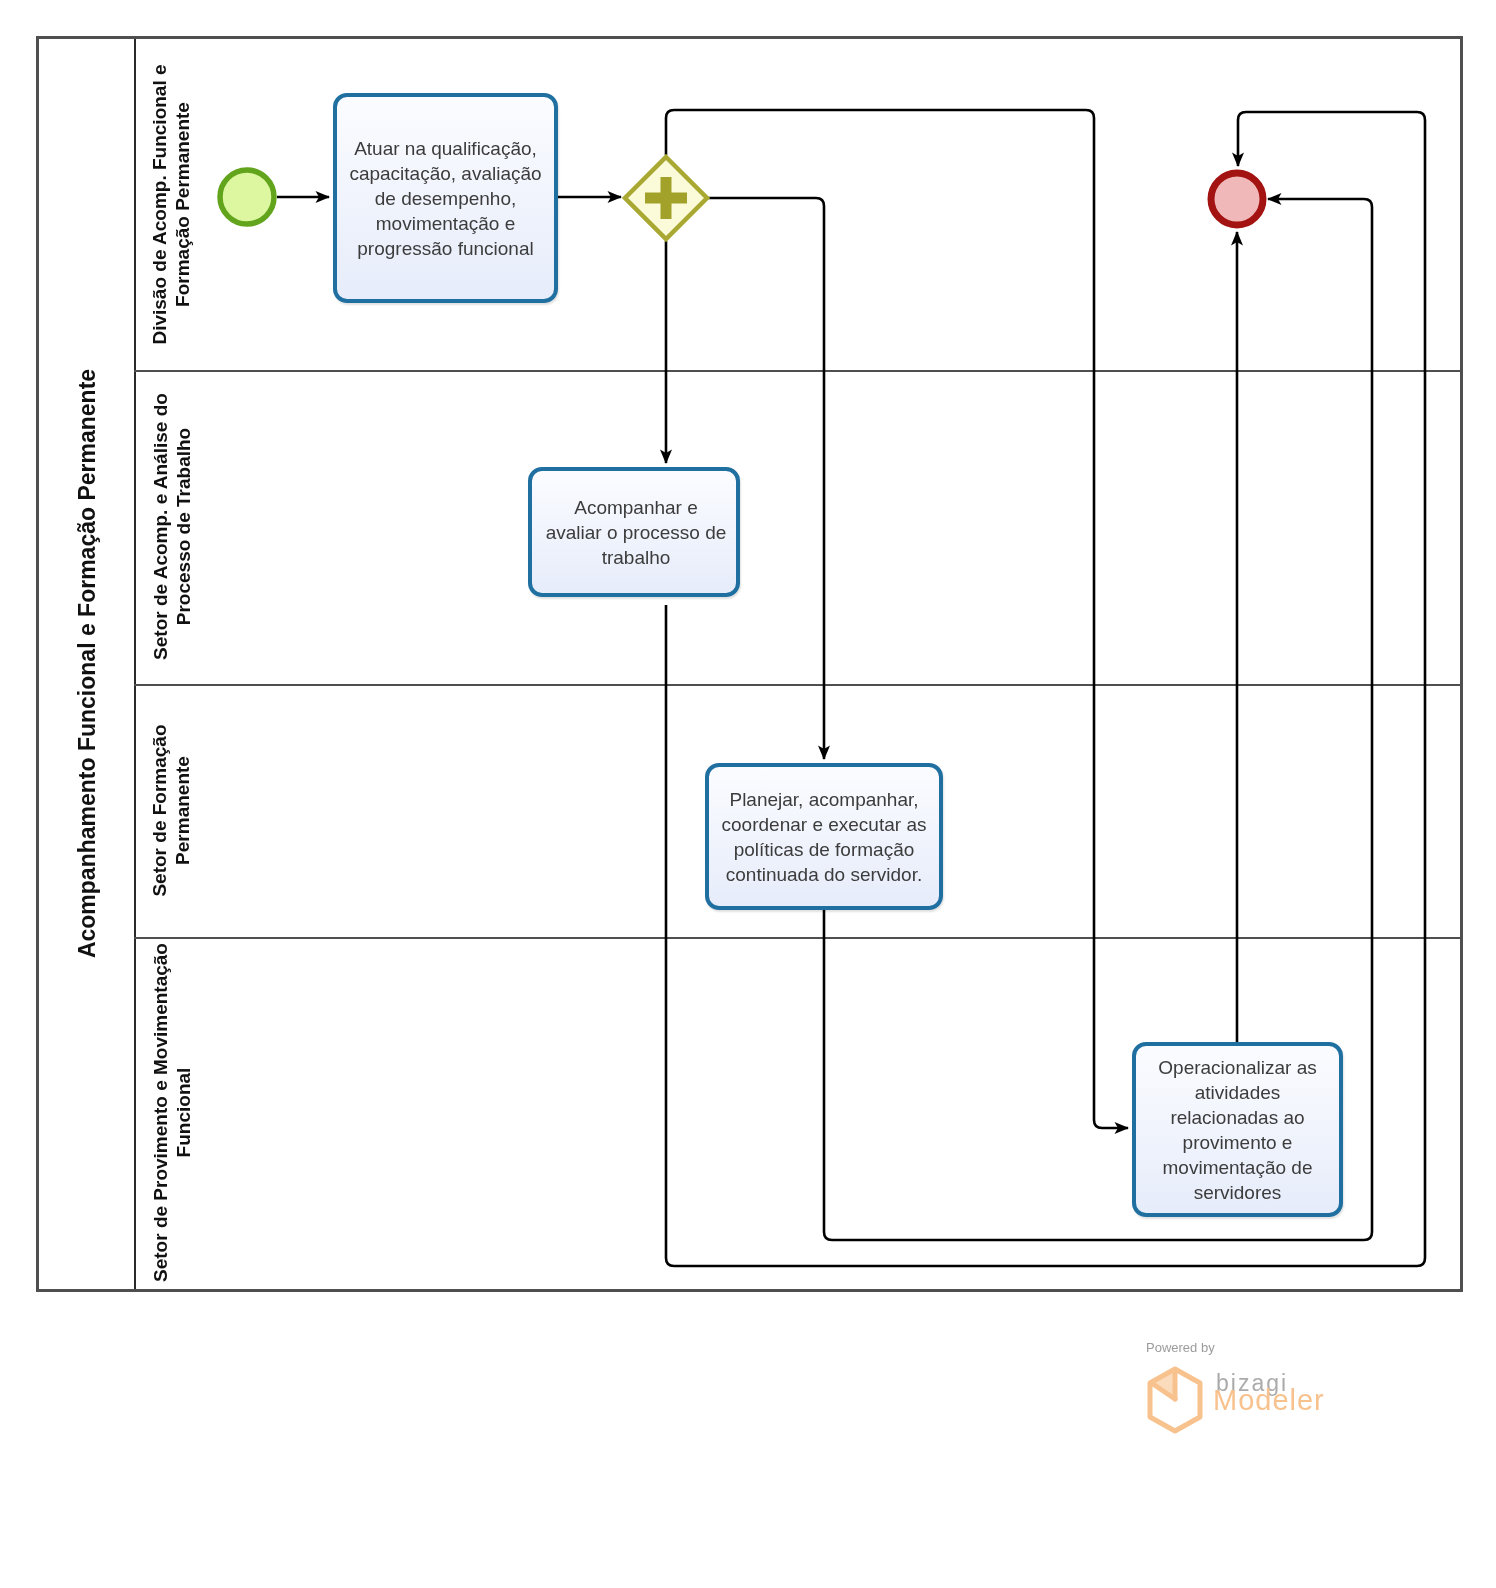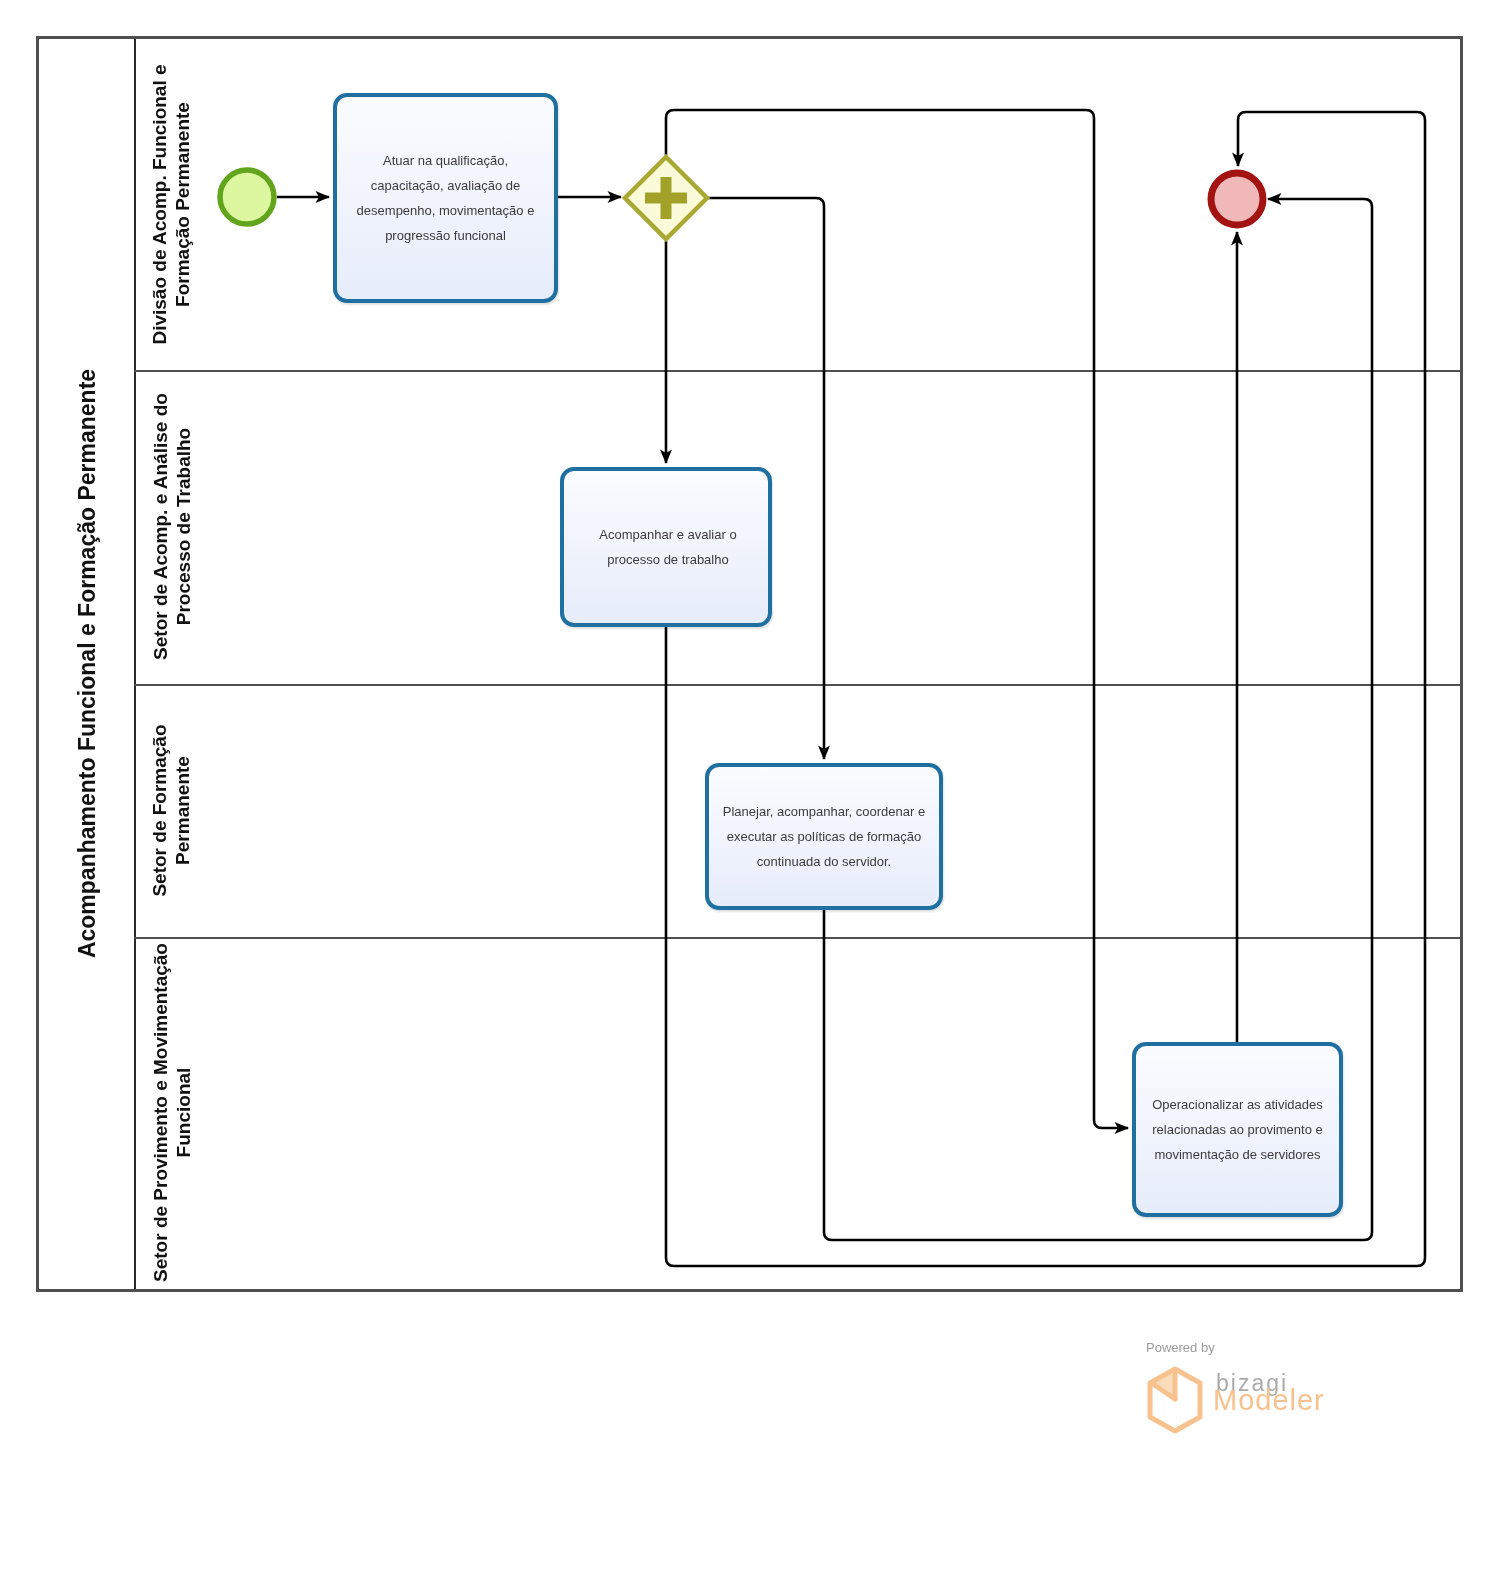--- a/index.html
+++ b/index.html
@@ -40,21 +40,21 @@
     position:absolute;display:flex;align-items:center;justify-content:center;
     transform:rotate(-90deg);text-align:center;color:#111111;font-weight:bold;
   }
   .pool-title{font-size:23px;line-height:27px;}
   .lane-label{font-size:19px;line-height:23px;}
   .flow-svg{position:absolute;left:0;top:0;}
   .task{
     position:absolute;border:4px solid var(--task-border);border-radius:14px;
     background:linear-gradient(180deg,var(--task-fill-top) 0%,var(--task-fill-bottom) 100%);
     display:flex;align-items:center;justify-content:center;text-align:center;
-    color:var(--text-dark);font-size:13px;line-height:25px;padding:6px 8px;
+    color:var(--text-dark);font-size:19px;line-height:25px;padding:6px 8px;
     box-shadow:1px 2px 2px rgba(0,0,0,0.12);
   }
   .footer-logo{position:absolute;left:1146px;top:1340px;width:260px;}
   .powered-by{color:var(--muted-gray);font-size:13px;line-height:16px;}
   .logo-row{position:relative;margin-top:10px;height:72px;}
   .logo-hex{position:absolute;left:0;top:0;}
   .brand-name{position:absolute;left:70px;top:4px;color:var(--brand-gray);font-size:23px;letter-spacing:2px;}
   .product-name{position:absolute;left:67px;top:18px;color:var(--brand-orange);font-size:29px;letter-spacing:1px;}
 </style>
 </head>
@@ -112,21 +112,21 @@
       <path d="M 666 177 V 219 M 645 198 H 687" stroke="var(--gateway-cross)" stroke-width="11" fill="none"></path>
     </g>
 
     <circle cx="1237" cy="199" r="26" fill="var(--end-fill)" stroke="var(--end-border)" stroke-width="7"></circle>
   </svg>
 
   <div class="task" style="left:333px;top:93px;width:225px;height:210px;">
     <span>Atuar na qualificação, capacitação, avaliação de desempenho, movimentação e progressão funcional</span>
   </div>
 
-  <div class="task" style="left:560px;top:467px;width:212px;height:160px;padding-left:12px;">
+  <div class="task" style="left:528px;top:467px;width:212px;height:130px;padding-left:12px;">
     <span>Acompanhar e avaliar o processo de trabalho</span>
   </div>
 
   <div class="task" style="left:1132px;top:1042px;width:211px;height:175px;">
     <span>Operacionalizar as atividades relacionadas ao provimento e movimentação de servidores</span>
   </div>
 
   <div class="task" style="left:705px;top:763px;width:238px;height:147px;">
     <span>Planejar, acompanhar, coordenar e executar as políticas de formação continuada do servidor.</span>
   </div>

